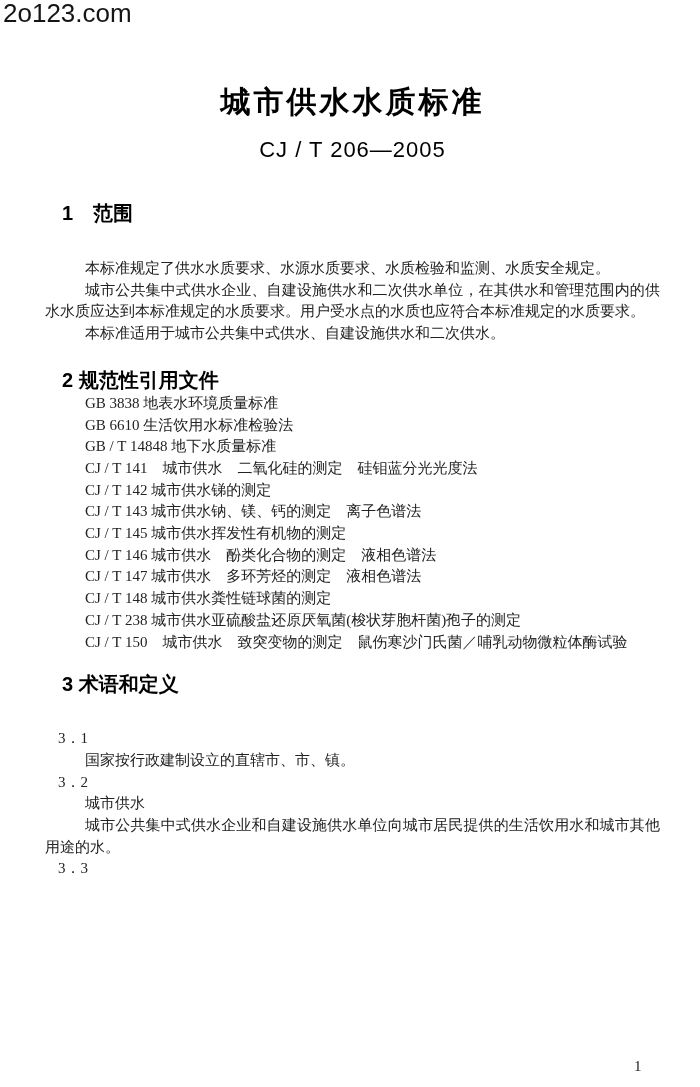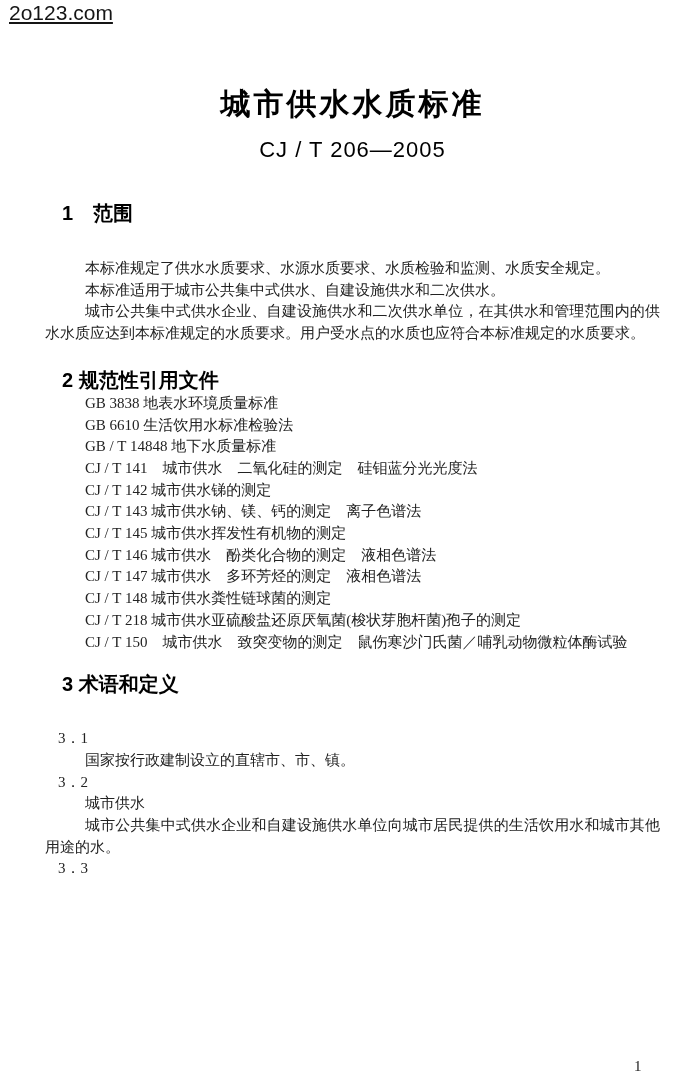--- a/index.html
+++ b/index.html
@@ -9,29 +9,29 @@
     font-family: "Liberation Serif", "DejaVu Serif", serif;
     color: #1d1d1d;
   }
   .page {
     position: relative;
     width: 700px; height: 1087px;
     overflow: hidden;
     background: #ffffff;
   }
   .watermark {
-    position: absolute; top: 0px; left: 9px;
+    position: absolute; top: 0px; left: 3px;
     font-family: "Liberation Sans", "DejaVu Sans", sans-serif;
-    font-size: 21px; line-height: 26px; color: #151515; text-decoration: underline;
+    font-size: 26px; line-height: 26px; color: #151515;
   }
   .content { margin-left: 45px; margin-right: 40px; }
   .doc-title {
     margin-top: 85px;
     text-align: center;
-    font-family: Liberation Serif, serif;
+    font-family: Liberation Mono, monospace;
     font-weight: bold;
     font-size: 30px; line-height: 38px;
     letter-spacing: 3px;
     color: #000;
   }
   .std-no {
     margin-top: 14px;
     text-align: center;
     font-family: "Liberation Sans", "DejaVu Sans", sans-serif;
     font-weight: normal;
@@ -90,37 +90,37 @@
 
   <div class="watermark">2o123.com</div>
 
   <div class="content">
 
     <div class="doc-title">城市供水水质标准</div>
     <div class="std-no">CJ / T 206—2005</div>
 
     <div class="sec-heading h1">1　范围</div>
     <p class="body-par first-par">本标准规定了供水水质要求、水源水质要求、水质检验和监测、水质安全规定。</p>
+    <p class="body-par">城市公共集中式供水企业、自建设施供水和二次供水单位，在其供水和管理范围内的供水水质应达到本标准规定的水质要求。用户受水点的水质也应符合本标准规定的水质要求。</p>
     <p class="body-par">本标准适用于城市公共集中式供水、自建设施供水和二次供水。</p>
-    <p class="body-par">城市公共集中式供水企业、自建设施供水和二次供水单位，在其供水和管理范围内的供水水质应达到本标准规定的水质要求。用户受水点的水质也应符合本标准规定的水质要求。</p>
 
     <div class="sec-heading h2">2 规范性引用文件</div>
 
     <div class="refs">
       <div class="ref">GB 3838 地表水环境质量标准</div>
       <div class="ref">GB 6610 生活饮用水标准检验法</div>
       <div class="ref">GB / T 14848 地下水质量标准</div>
       <div class="ref">CJ / T 141　城市供水　二氧化硅的测定　硅钼蓝分光光度法</div>
       <div class="ref">CJ / T 142 城市供水锑的测定</div>
       <div class="ref">CJ / T 143 城市供水钠、镁、钙的测定　离子色谱法</div>
       <div class="ref">CJ / T 145 城市供水挥发性有机物的测定</div>
       <div class="ref">CJ / T 146 城市供水　酚类化合物的测定　液相色谱法</div>
       <div class="ref">CJ / T 147 城市供水　多环芳烃的测定　液相色谱法</div>
       <div class="ref">CJ / T 148 城市供水粪性链球菌的测定</div>
-      <div class="ref">CJ / T 218 城市供水亚硫酸盐还原厌氧菌(梭状芽胞杆菌)孢子的测定</div>
+      <div class="ref">CJ / T 238 城市供水亚硫酸盐还原厌氧菌(梭状芽胞杆菌)孢子的测定</div>
       <div class="ref">CJ / T 150　城市供水　致突变物的测定　鼠伤寒沙门氏菌／哺乳动物微粒体酶试验</div>
     </div>
 
     <div class="sec-heading h3">3 术语和定义</div>
 
     <div class="terms">
       <div class="term-num">3．1</div>
       <p class="body-par">国家按行政建制设立的直辖市、市、镇。</p>
 
       <div class="term-num">3．2</div>

